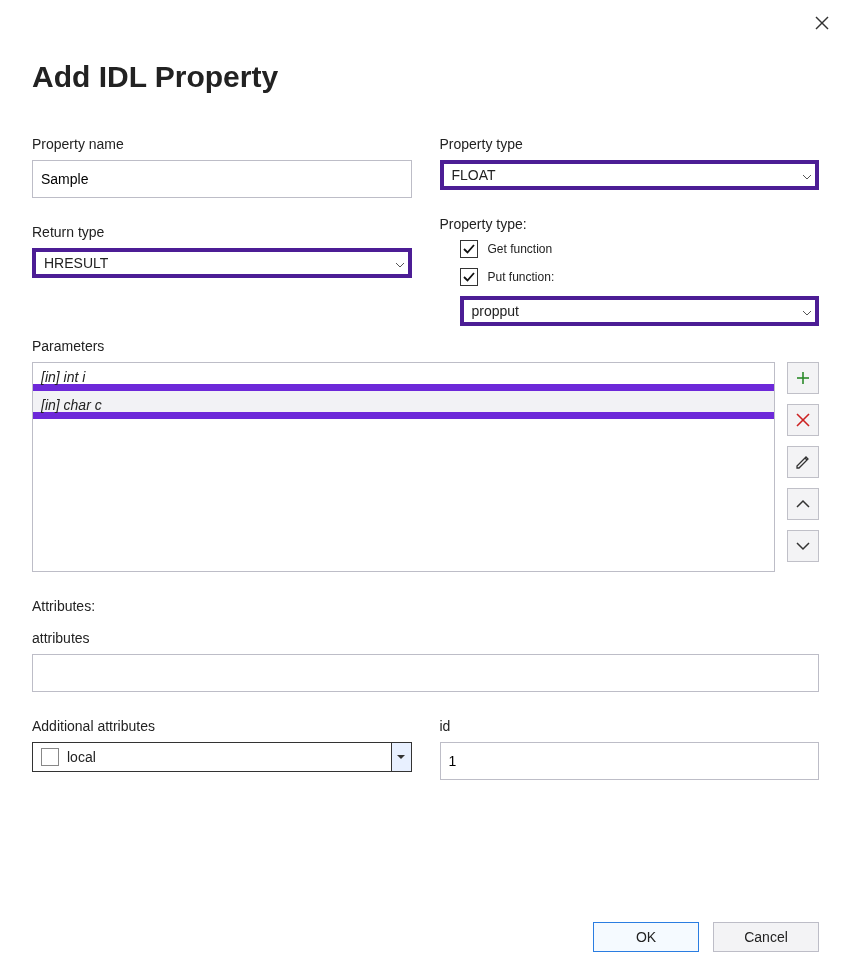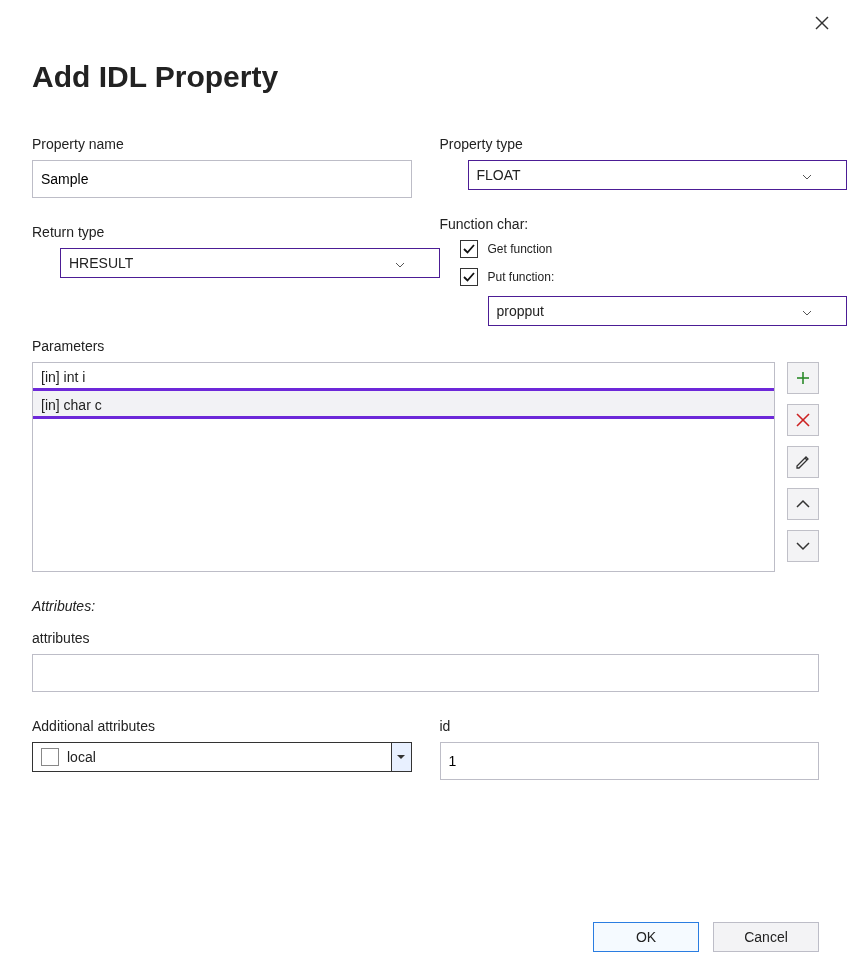--- a/index.html
+++ b/index.html
@@ -10,40 +10,39 @@
   .section-label { font-size: 14px; color: #222; margin-bottom: 8px; }
   .columns { display: flex; gap: 28px; }
   .col { flex: 1; min-width: 0; }
   .field { margin-bottom: 26px; }
   .input {
     width: 100%; height: 38px; border: 1px solid #bdbdc7; background: #fff;
     font-size: 14px; padding: 0 8px; outline: none;
   }
   .select-wrap { position: relative; }
   .select {
-    width: 100%; height: 30px; border: 1px solid #4c1d95; background: #fff;
+    width: 100%; height: 30px; border: 4px solid #4c1d95; background: #fff;
     font-size: 14px; padding: 0 26px 0 8px; display: flex; align-items: center;
     cursor: pointer;
-    margin-left: 28px;
   }
   .select-caret {
     position: absolute; right: 8px; top: 50%; transform: translateY(-50%);
     pointer-events: none; color: #555;
   }
   .check-row { display: flex; align-items: center; gap: 10px; margin: 6px 0 10px 20px; }
   .checkbox {
     width: 18px; height: 18px; border: 1px solid #333; background: #fff;
     display: flex; align-items: center; justify-content: center; cursor: pointer;
   }
   .check-label { font-size: 12px; }
   .put-select { margin-left: 20px; }
   .params-box {
     border: 1px solid #bdbdc7; height: 210px; background: #fff; overflow: hidden;
   }
-  .param-row { height: 28px; line-height: 28px; padding: 0 8px; font-size: 14px; border-bottom: 3px solid #6d28d9; }
+  .param-row { height: 28px; line-height: 28px; padding: 0 8px; font-size: 14px; border-bottom: 7px solid #6d28d9; font-style: italic; }
   .param-row.selected { background: #f2f2f5; }
   .param-area { display: flex; gap: 12px; }
   .param-buttons { display: flex; flex-direction: column; gap: 10px; }
   .icon-btn {
     width: 32px; height: 32px; border: 1px solid #c0c0c8; background: #f3f3f5;
     display: flex; align-items: center; justify-content: center; cursor: pointer;
   }
   .attr-row { display: flex; gap: 28px; }
   .attr-field { flex: 1; }
   .addl-select-wrap { position: relative; border: 1px solid #333; height: 30px; display: flex; align-items: center; background: #fff; }
@@ -104,21 +103,21 @@
           </div>
           <span class="select-caret">
             <svg width="8" height="5" viewBox="0 0 8 5">
                 <path d="M0 0 L4 4 L8 0" fill="none" stroke="#555" stroke-width="1"></path>
               </svg>
           </span>
         </div>
       </div>
 
       <div class="field" style="margin-bottom:12px;">
-        <div class="section-label">Function char:</div>
+        <div class="section-label">Property type:</div>
 
         <div class="check-row">
           <div class="checkbox">
             <svg width="12" height="12" viewBox="0 0 12 12">
               <path d="M1 6 L4.5 9.5 L11 2" fill="none" stroke="#111" stroke-width="1.8"></path>
             </svg>
           </div>
           <span class="check-label">Get function</span>
         </div>
 
@@ -178,21 +177,21 @@
         </div>
         <div class="icon-btn">
           <svg width="14" height="10" viewBox="0 0 14 10">
             <path d="M1 2 L7 8 L13 2" fill="none" stroke="#333" stroke-width="1.5"></path>
           </svg>
         </div>
       </div>
     </div>
   </div>
 
-  <div class="section-label" style="margin-top:12px; margin-bottom:16px;font-style:italic;">Attributes:</div>
+  <div class="section-label" style="margin-top:12px; margin-bottom:16px;">Attributes:</div>
 
   <div class="attr-row">
     <div class="attr-field">
       <div class="section-label">attributes</div>
       <input class="input" value="" style="">
     </div>
   </div>
 
   <div class="attr-row" style="margin-top:26px;">
     <div class="attr-field">

